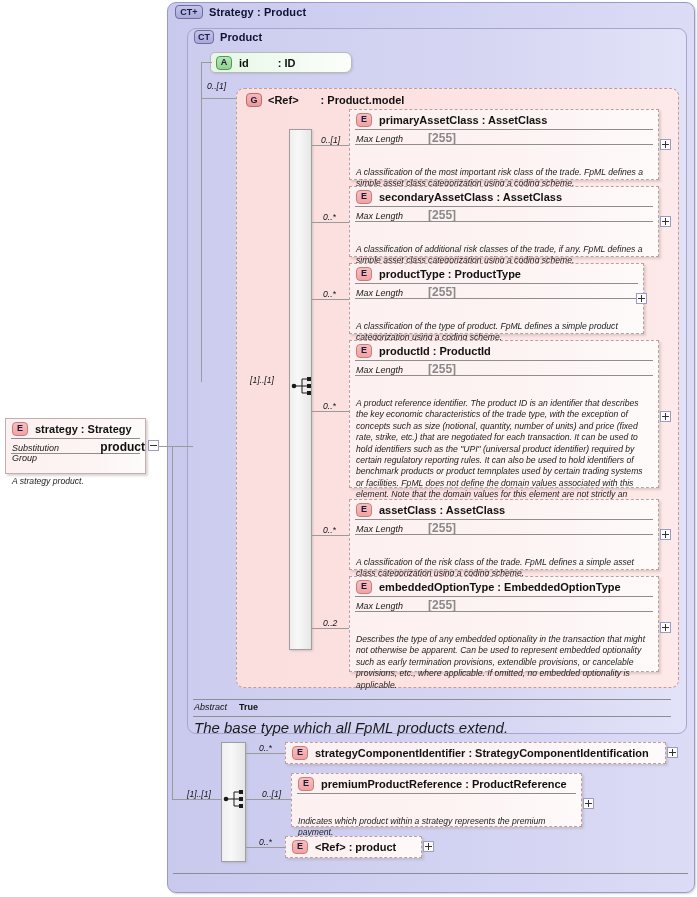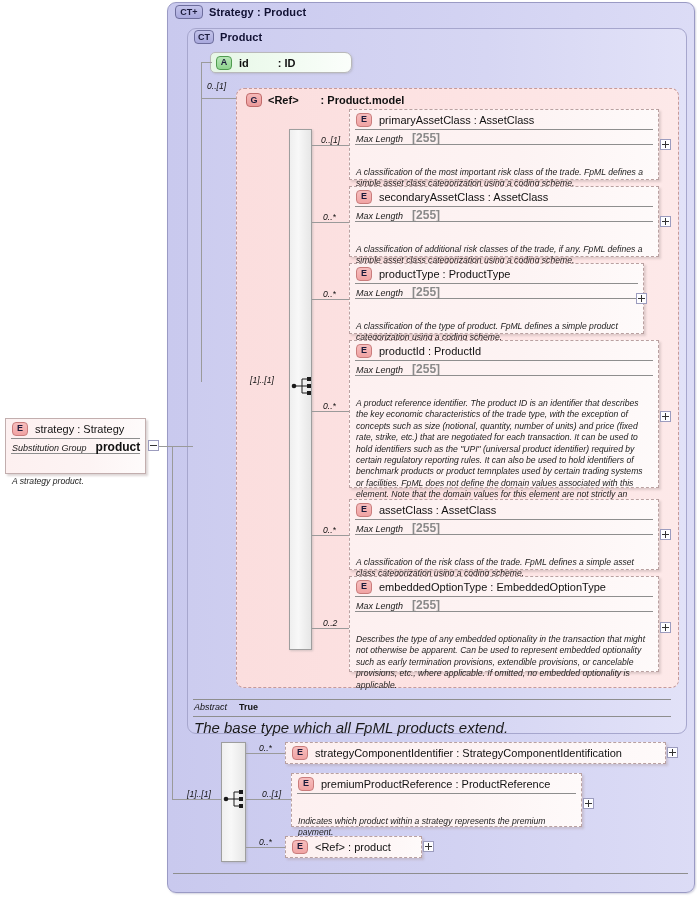--- a/index.html
+++ b/index.html
@@ -105,24 +105,24 @@
   .el-box {
     border: 1px dashed #b9a0a0;
     background: linear-gradient(to right, #fdf0f0 0%, #fdf3f3 55%, #fefafa 100%);
     box-shadow: 1.5px 1.5px 2px rgba(170,150,150,.35);
   }
   .el-hdr {
     display: flex; align-items: center; gap: 7px;
     height: 19px;
     padding-left: 6px;
   }
-  .el-hdr .nm { font-size: 11px; font-weight: normal; color: #111; white-space: nowrap; text-align: right; }
+  .el-hdr .nm { font-size: 11px; font-weight: bold; color: #111; white-space: nowrap; text-align: right; }
   .el-sep { height: 1px; background: #8e8e8e; margin: 0 5px; }
   .el-facet {
-    display: flex; align-items: baseline; gap: 9px;
+    display: flex; align-items: baseline; gap: 25px;
     padding: 1px 0 1px 6px;
     height: 14px;
   }
   .el-facet .fn {
     font-size: 9px; font-style: italic; color: #1a1a1a;
     font-family: "Liberation Sans", sans-serif;
   }
   .el-facet .fv {
     font-size: 12px; color: #8a8a8a; font-weight: bold;
   }

